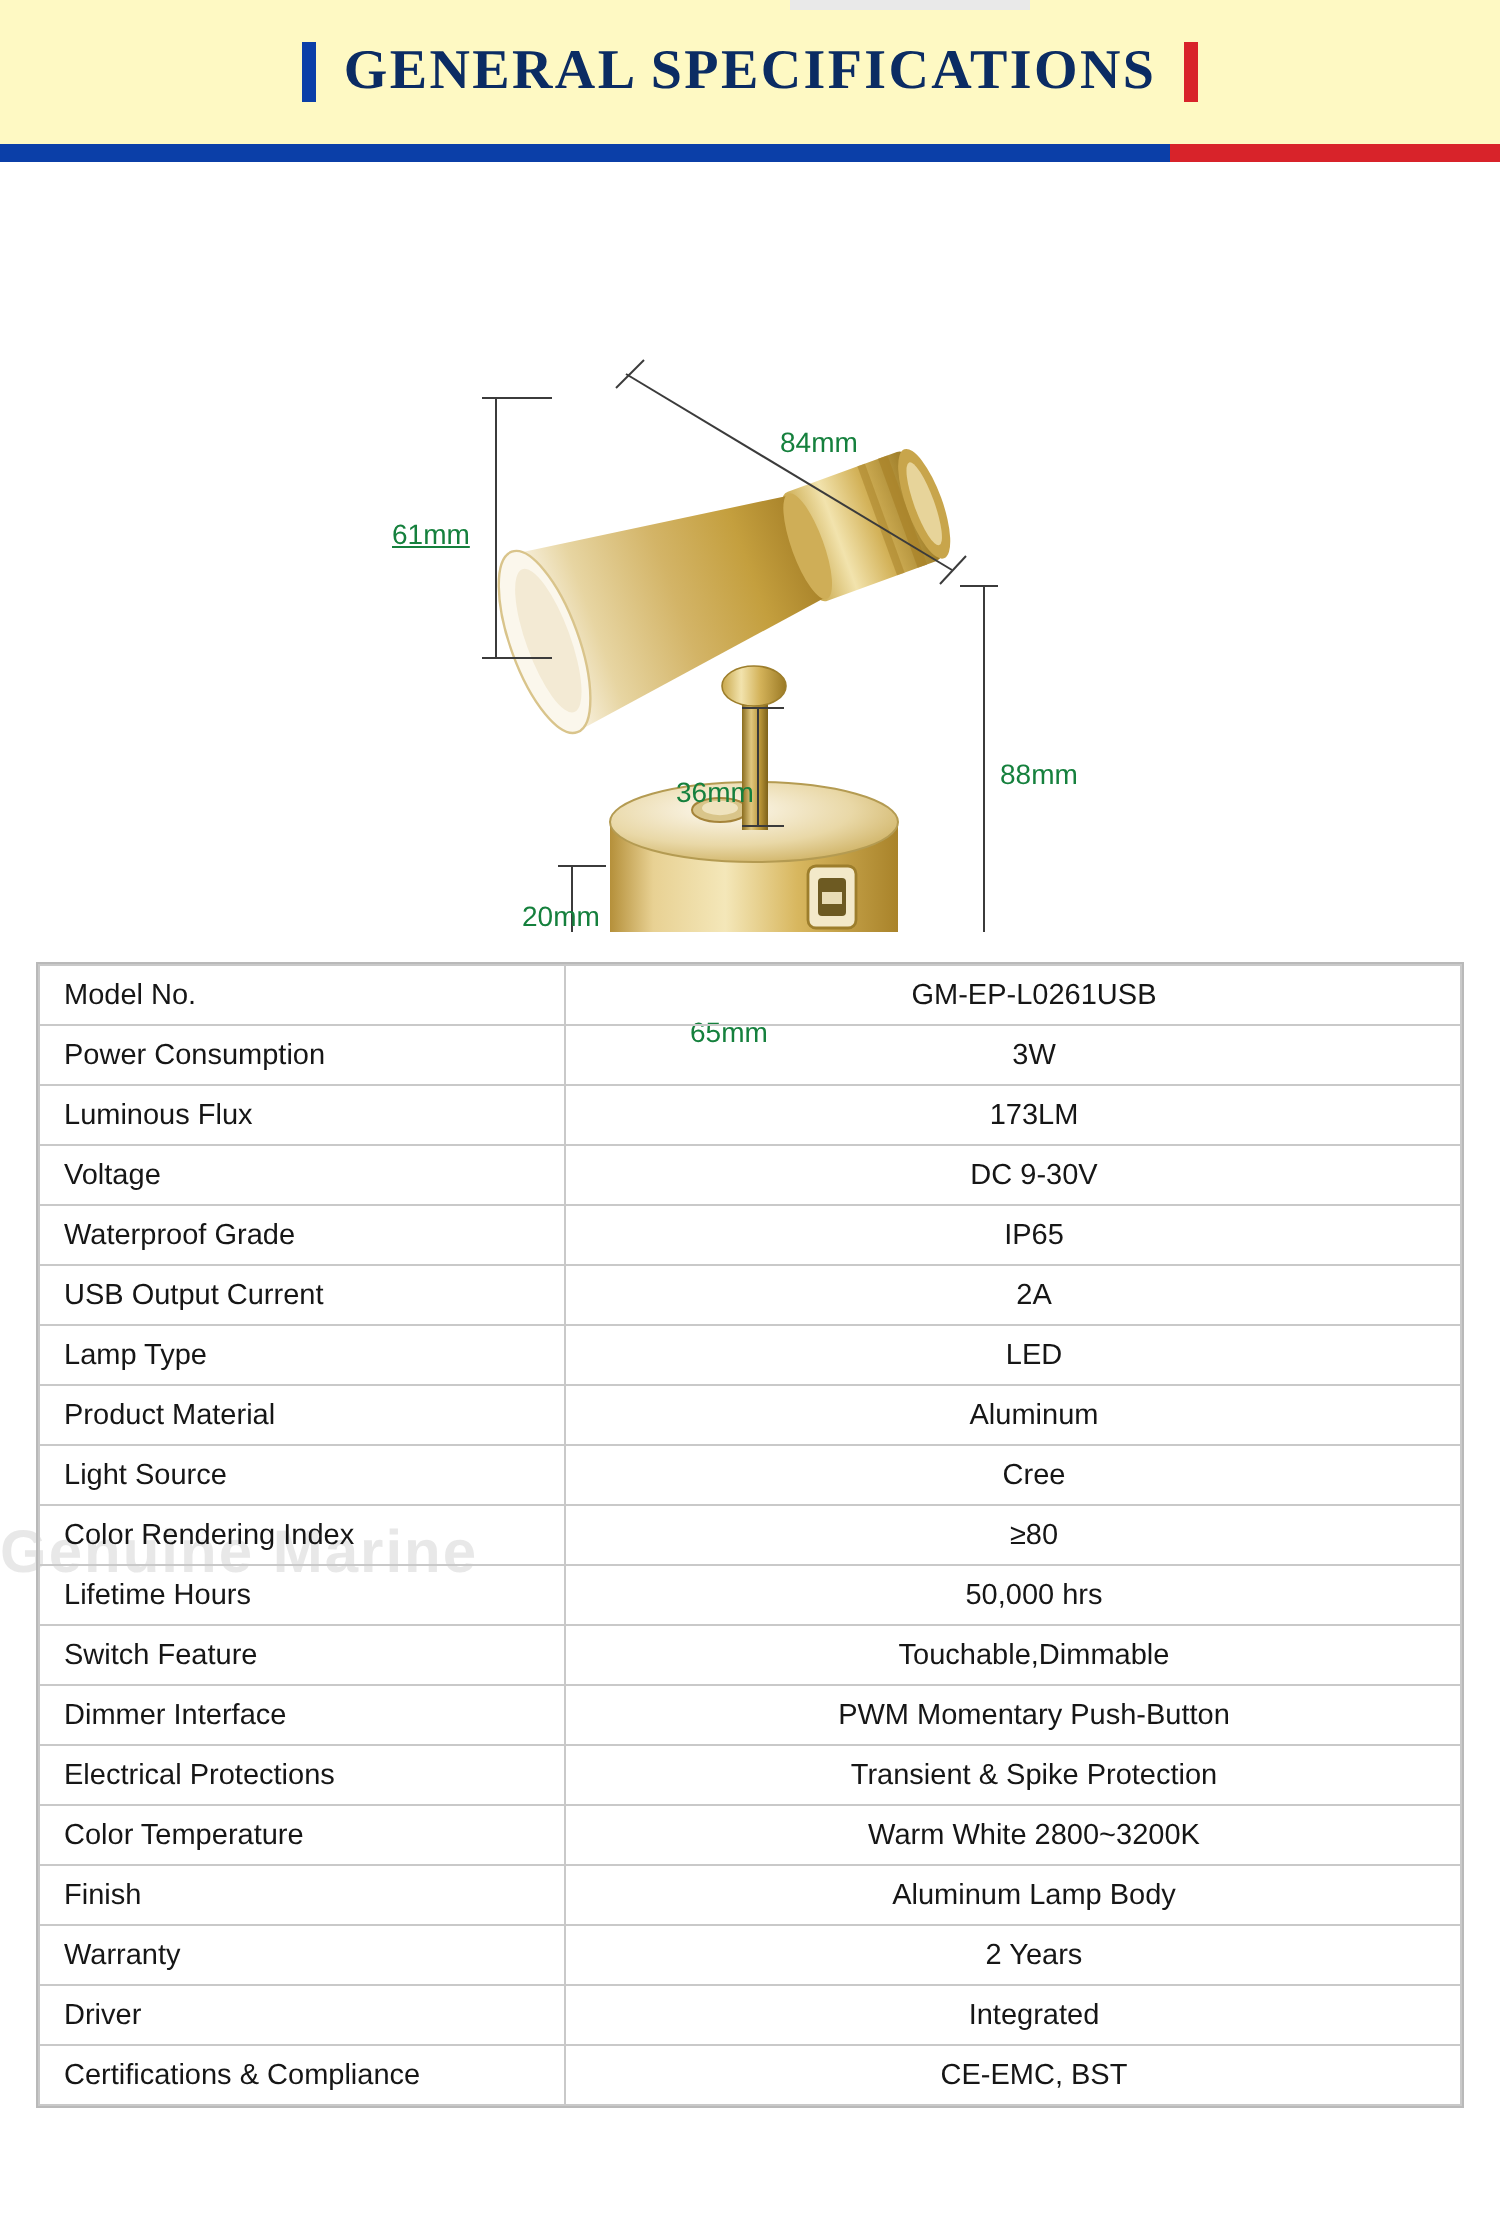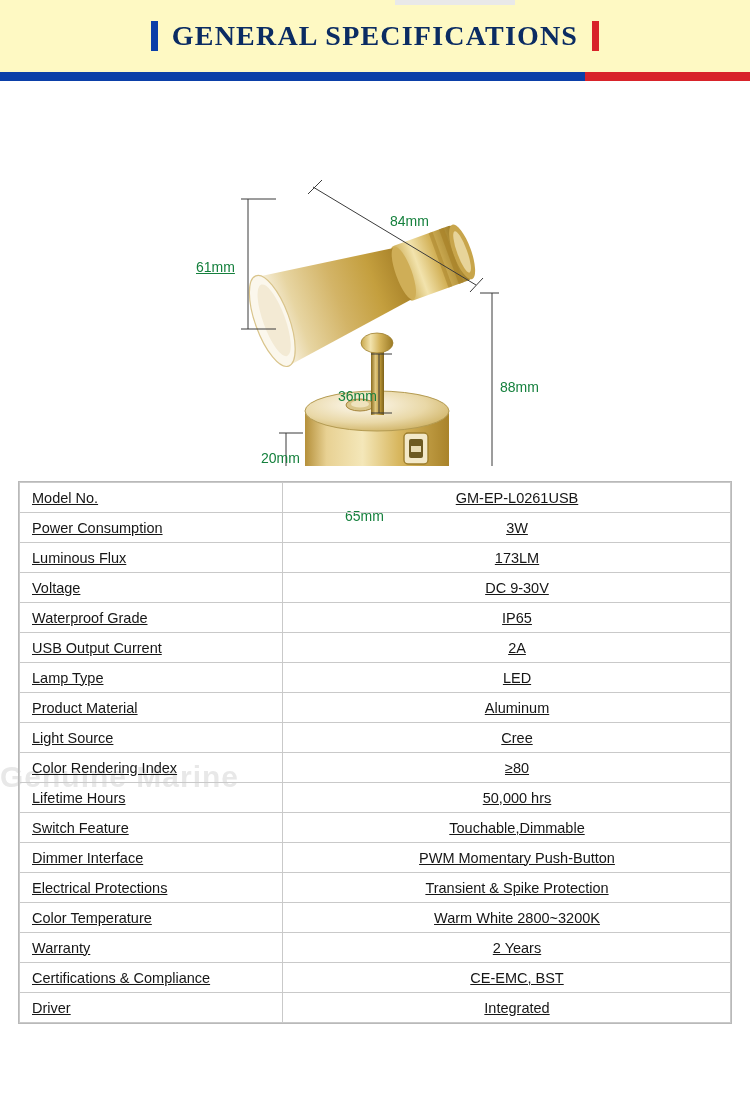--- a/index.html
+++ b/index.html
@@ -87,21 +87,20 @@
   table.spec {
     width: 100%;
     border-collapse: collapse;
     font-size: 14.5px;
     color: #111111;
   }
   table.spec td {
     border: 1px solid #c9c9c9;
     height: 30px;
     padding: 0 12px;
-    text-decoration: underline;
   }
   table.spec td.k {
     width: 263px;
     text-align: left;
     color: #161616;
   }
   table.spec td.v {
     text-align: center;
     color: #161616;
     padding-left: 33px;
@@ -324,28 +323,32 @@
           </tr>
           <tr>
             <td class="k">Electrical Protections</td>
             <td class="v">Transient &amp; Spike Protection</td>
           </tr>
           <tr>
             <td class="k">Color Temperature</td>
             <td class="v">Warm White 2800~3200K</td>
           </tr>
           <tr>
+            <td class="k">Finish</td>
+            <td class="v">Aluminum Lamp Body</td>
+          </tr>
+          <tr>
             <td class="k">Warranty</td>
             <td class="v">2 Years</td>
           </tr>
           <tr>
+            <td class="k">Driver</td>
+            <td class="v">Integrated</td>
+          </tr>
+          <tr>
             <td class="k">Certifications &amp; Compliance</td>
             <td class="v">CE-EMC, BST</td>
-          </tr>
-          <tr>
-            <td class="k">Driver</td>
-            <td class="v">Integrated</td>
           </tr>
         </tbody>
     </table>
   </div>
 
 </div>
 
 </body></html>

